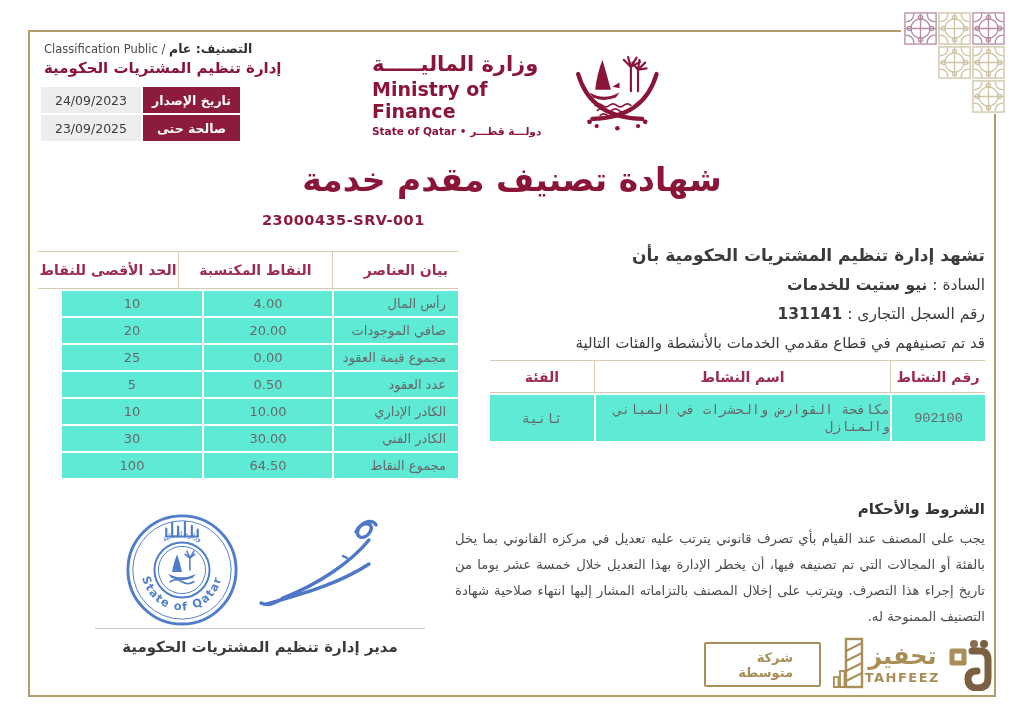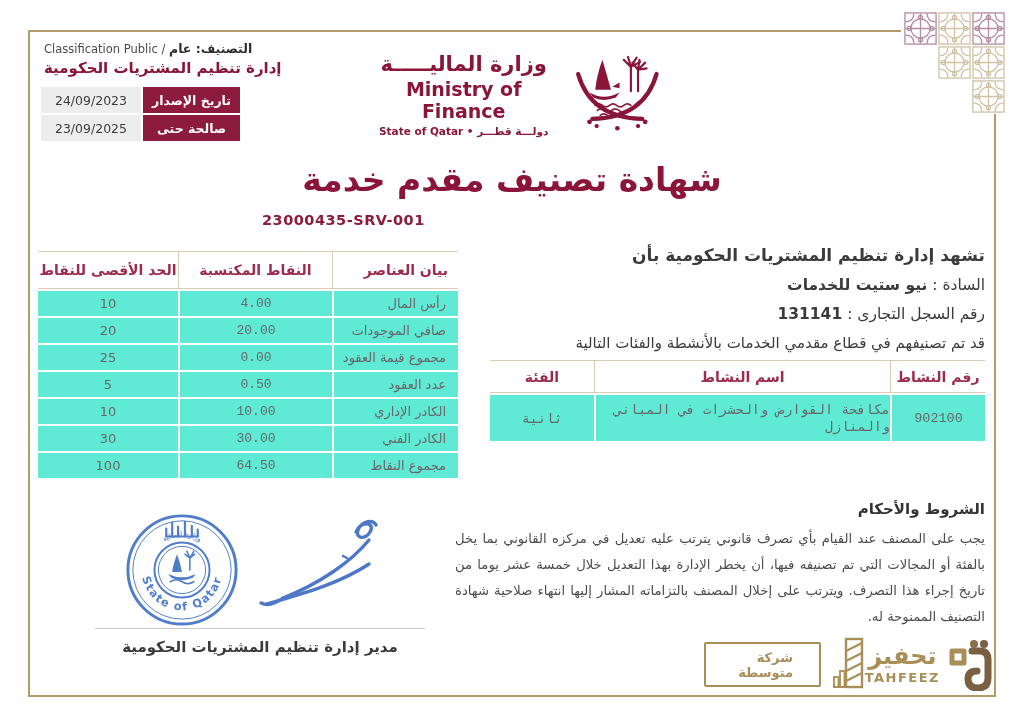--- a/index.html
+++ b/index.html
@@ -23,21 +23,21 @@
   .dates { position:absolute; left:40px; top:87px; width:200px; }
   .date-row { display:flex; flex-direction:row-reverse; margin-bottom:2px; height:26px; }
   .date-label { width:97px; background:#8d1b3d; color:#fff; font-size:12.5px; font-weight:bold;
                 display:flex; align-items:center; justify-content:center; margin-left:2px; direction:rtl; }
   .date-value { width:100px; background:#ededed; color:#3c3c3e; font-size:12.5px;
                 display:flex; align-items:center; justify-content:center; }
 
   
   .logo { position:absolute; left:372px; top:44px; width:292px; height:100px;
           display:flex; align-items:center; justify-content:flex-end; }
-  .logo-text { text-align:center; margin-right:16px; color:#8A1538; direction:rtl; }
+  .logo-text { text-align:left; margin-right:16px; color:#8A1538; direction:rtl; }
   .logo-ar { font-size:21px; font-weight:bold; letter-spacing:0; }
   .logo-en { font-size:19px; font-weight:bold; direction:ltr; margin-top:2px; }
   .logo-state { font-size:10.5px; font-weight:bold; margin-top:3px; direction:rtl; }
   .emblem { width:104px; height:100px; }
 
   
   .cert-title { position:absolute; left:262px; top:160px; width:500px; text-align:center;
                 font-size:33px; font-weight:bold; color:#8A1538; direction:rtl; }
   .cert-number { position:absolute; left:262px; top:212px; width:500px; text-align:left;
                  font-size:14.5px; font-weight:bold; color:#8d1b3d; letter-spacing:.5px; }
@@ -66,21 +66,21 @@
   .activity-table .cell.at-num { width:93px; } .activity-table .cell.at-name { width:294px; }
   .activity-table .cell.at-cat { width:104px; }
 
   
   .points-table { position:absolute; left:38px; top:251px; width:420px; }
   .points-table .hcell { height:36px; }
   .pt-name { width:126px; } .pt-earned { width:154px; } .pt-max { width:140px; }
   .points-table .hcell.pt-name { justify-content:flex-start; padding-right:10px; }
   .points-table .cell { height:25px; }
   .points-table .cell.pt-name { width:124px; justify-content:flex-start; padding-right:12px; }
-  .points-table .cell.pt-earned { width:152px;font-family:Liberation Mono, monospace; }
+  .points-table .cell.pt-earned { width:128px; }
   .points-table .cell.pt-max { width:140px; }
 
   
   .terms { position:absolute; left:455px; top:500px; width:530px; direction:rtl; text-align:right; }
   .terms-title { font-size:15px; font-weight:bold; color:#333335; margin-bottom:8px; }
   .terms-body { font-size:13.2px; color:#4c4c4e; line-height:1.98; text-align:justify; }
 
   
   .stamp { position:absolute; left:123px; top:507px; width:118px; height:122px; opacity:.92; }
   .signature { position:absolute; left:243px; top:512px; width:150px; height:102px; }

